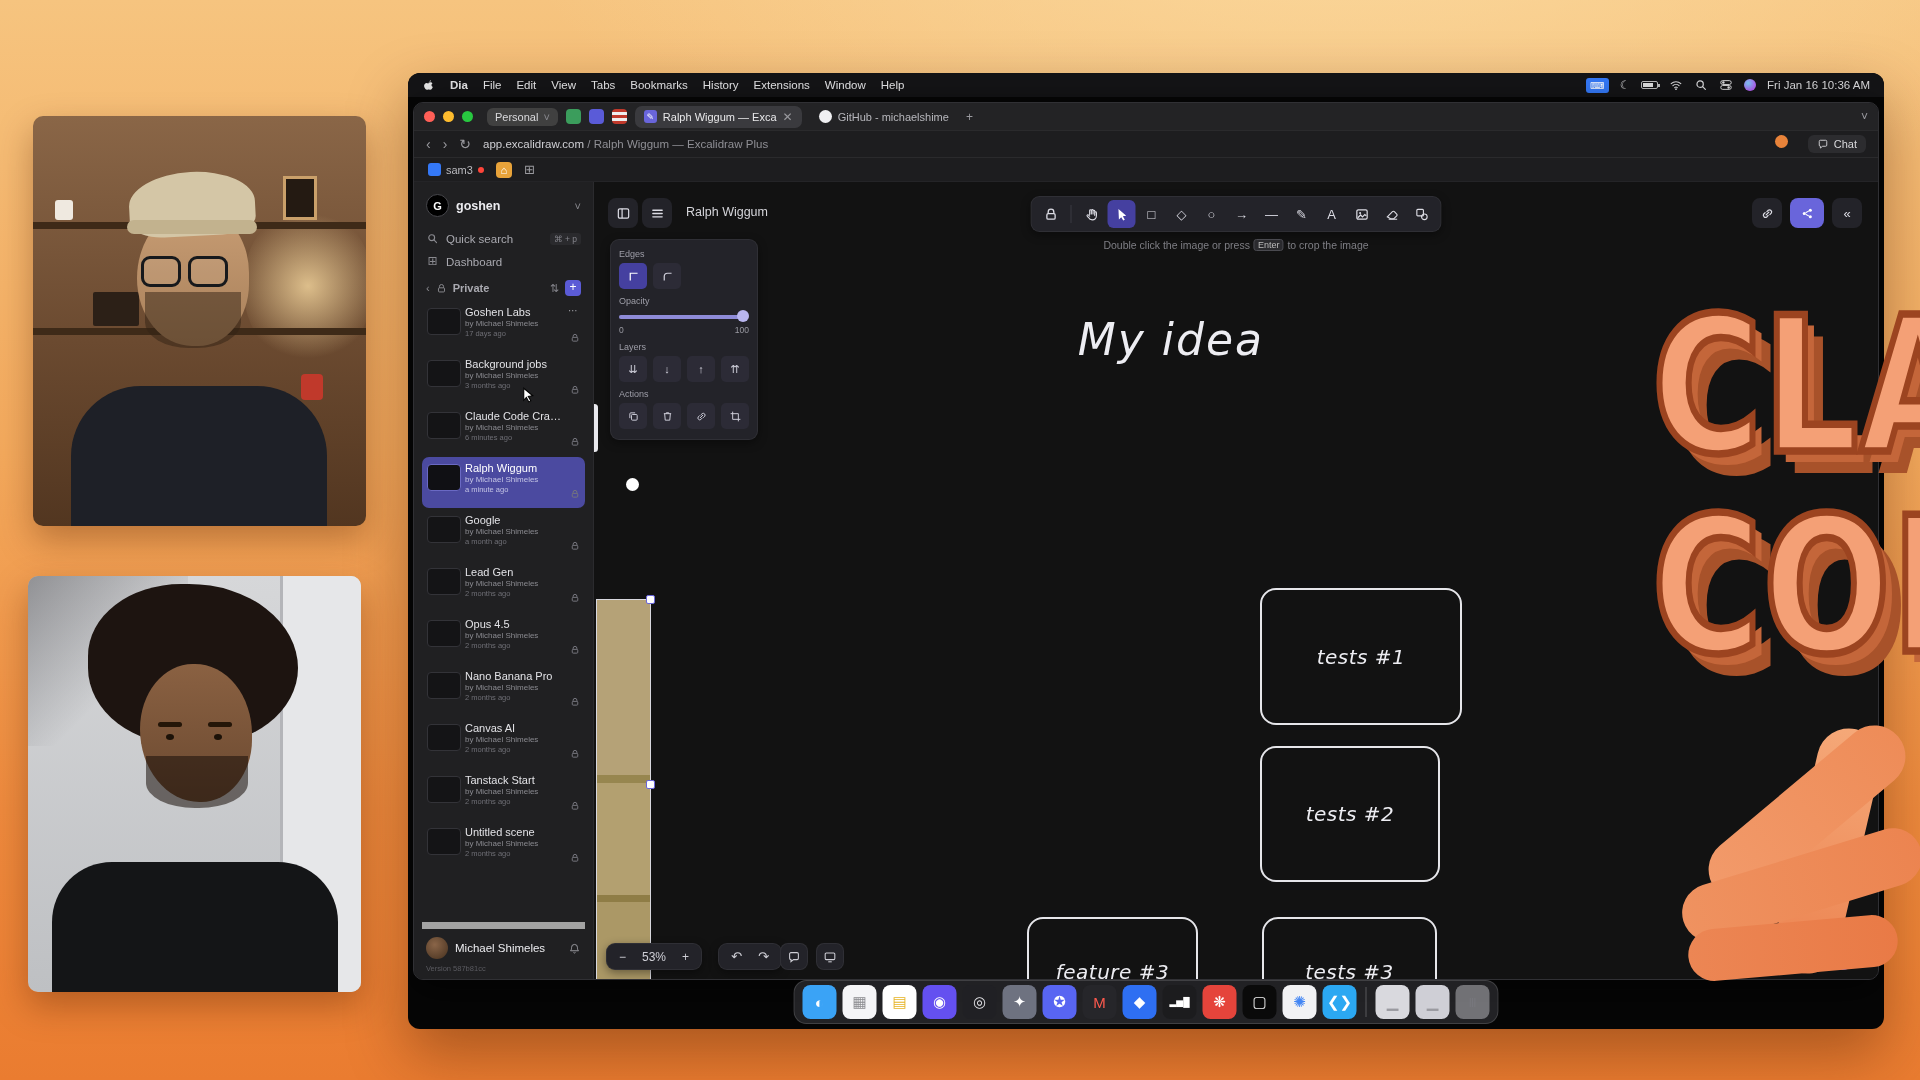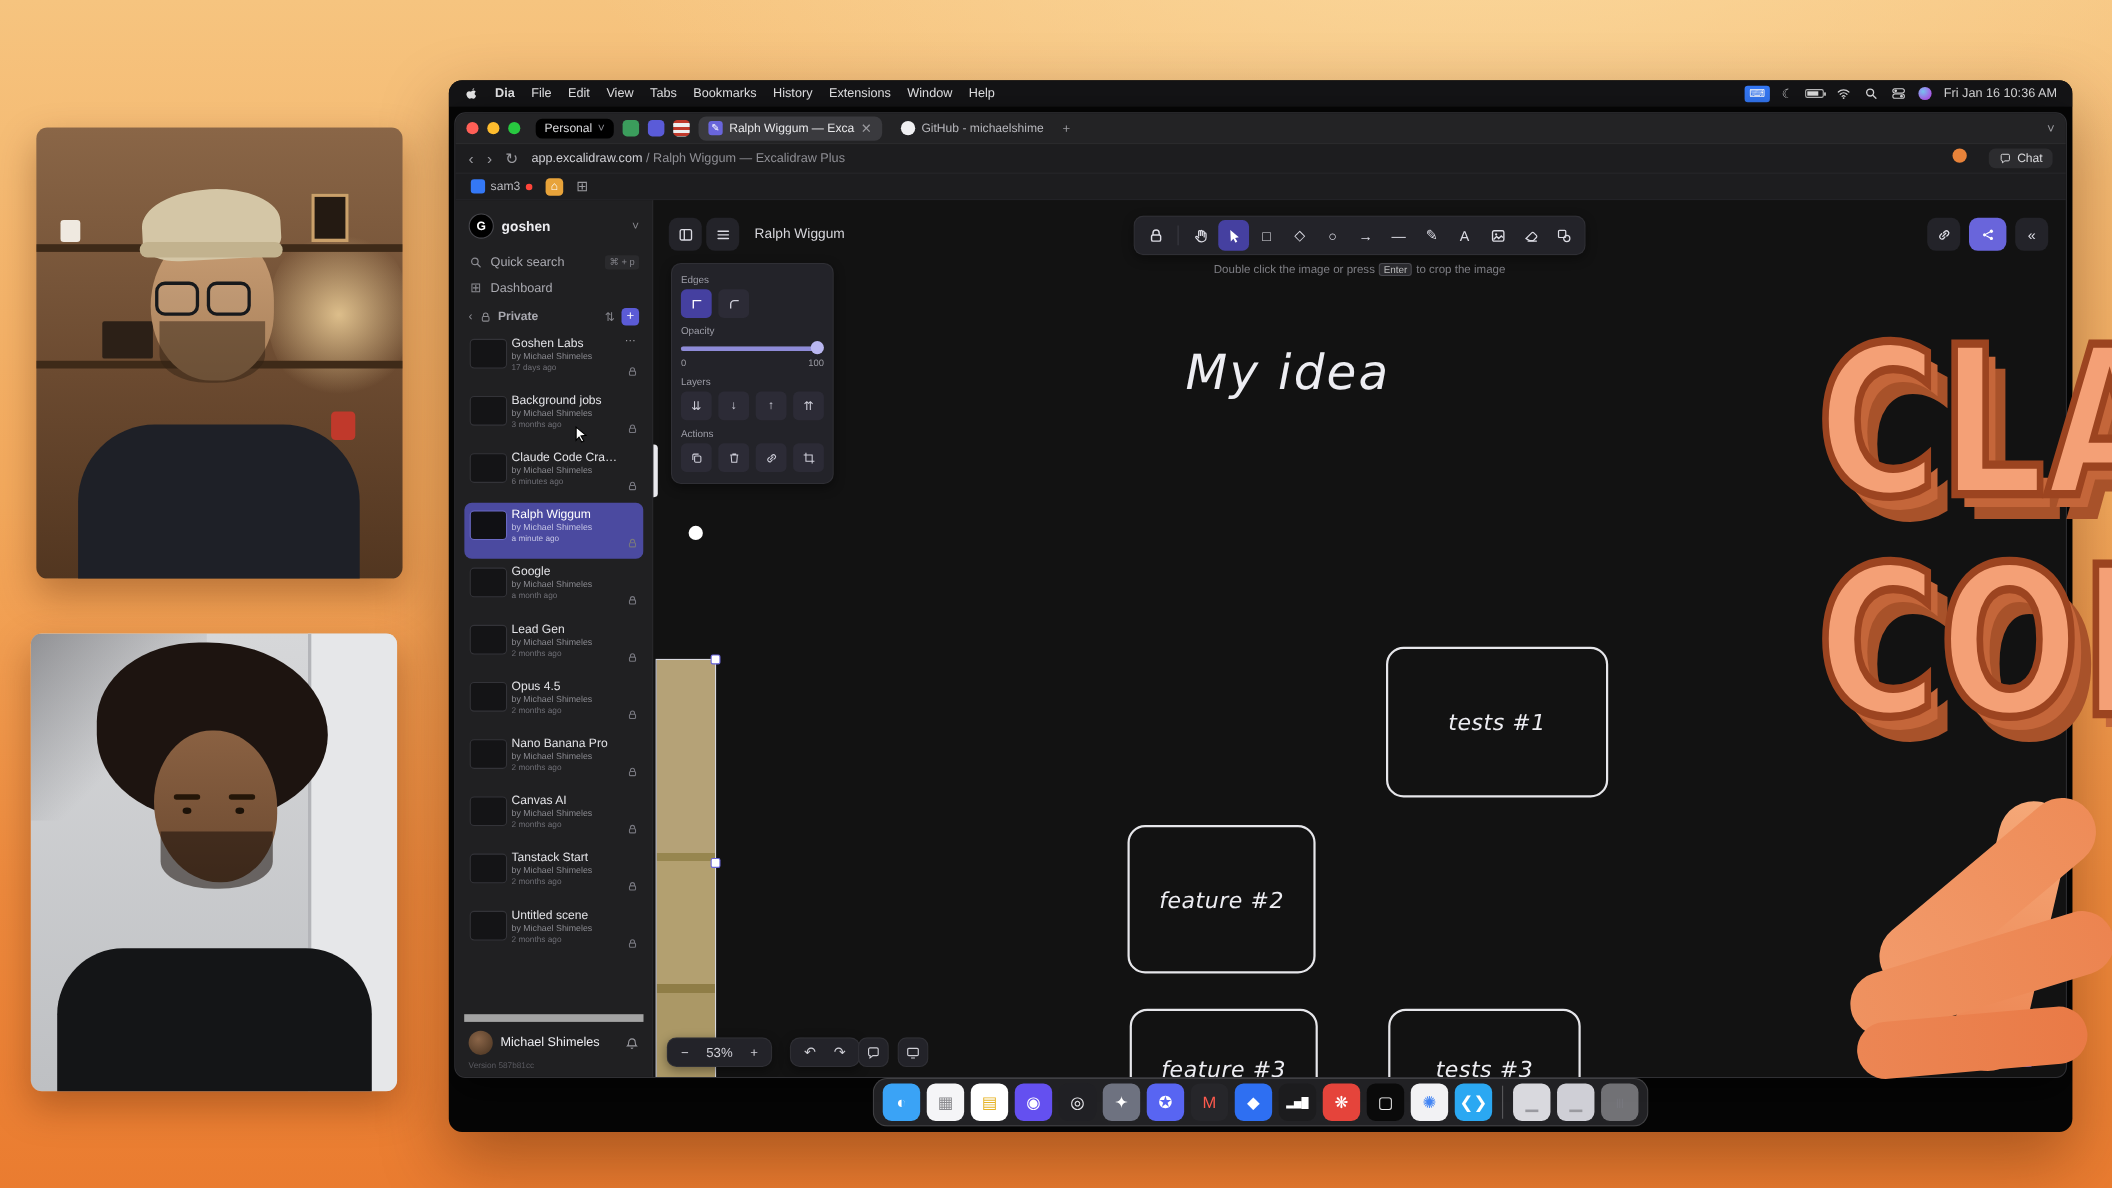--- a/index.html
+++ b/index.html
@@ -81,21 +81,21 @@
   .siri-dot{width:12px;height:12px;border-radius:50%;
     background:radial-gradient(circle at 35% 35%,#7cc7f7,#b05ff0 70%)}
   .mb-ico{width:14px;height:14px;color:#d8d8da}
 
   
   .browser{position:absolute;left:5px;top:29px;width:1466px;height:878px;background:#1a1a1c;
     border-radius:10px;overflow:hidden;box-shadow:0 10px 36px rgba(0,0,0,.65);border:1px solid #303034}
   .tabbar{height:27px;background:#232325;display:flex;align-items:center;gap:8px;padding:0 10px}
   .tl{width:11px;height:11px;border-radius:50%}
   .tl-r{background:#ff5f57}.tl-y{background:#febc2e}.tl-g{background:#28c840}
-  .profile-pill{display:flex;align-items:center;gap:5px;background:#000000;color:#d9d9dc;
+  .profile-pill{display:flex;align-items:center;gap:5px;background:#404040;color:#d9d9dc;
     font-size:11px;border-radius:6px;padding:3px 8px;margin-left:6px}
   .mini-fav{width:15px;height:15px;border-radius:4px}
   .mf-green{background:#3b9d5c}.mf-indigo{background:#5a5bd8}
   .mf-flag{background:repeating-linear-gradient(180deg,#c0392b 0 3px,#eee 3px 6px)}
   .tab{display:flex;align-items:center;gap:6px;font-size:11px;border-radius:7px;padding:4px 9px;color:#e8e8ea}
   .tab-active{background:#3a3a3e}
   .tab-idle{color:#b7b7bc}
   .fav-exc{width:13px;height:13px;border-radius:3px;background:#6965db;color:#fff;font-size:9px;
     display:flex;align-items:center;justify-content:center}
   .gh-dot{width:13px;height:13px;border-radius:50%;background:#f0f0f2}
@@ -744,21 +744,21 @@
           <svg class="arrows">
             <g fill="none" stroke="#e3e3e8" stroke-width="2.2" stroke-linecap="round">
               <path d="M505 203 L505 397 M505 397 L497 387 M505 397 L513 387"></path>
               <path d="M607 475 L661 469 M661 469 L651 464 M661 469 L653 476"></path>
               <path d="M684 546 L617 578 M617 578 L628 570 M617 578 L626 582"></path>
               <path d="M607 632 L661 626 M661 626 L651 621 M661 626 L653 633"></path>
               <path d="M686 700 L619 733 M619 733 L630 725 M619 733 L628 737"></path>
             </g>
           </svg>
           <div class="sketch d-box b1">tests #1</div>
-          <div class="sketch d-box b2">feature #2</div>
+          <div class="sketch d-box b3">tests #2</div>
           <div class="sketch d-box b4">feature #3</div>
           <div class="sketch d-box b5">tests #3</div>
 
           <div class="island zoom-pill">
             <span>−</span>
             <span class="zoom-val">53%</span>
             <span>+</span>
           </div>
           <div class="island undo-pill">
             <span>↶</span>

